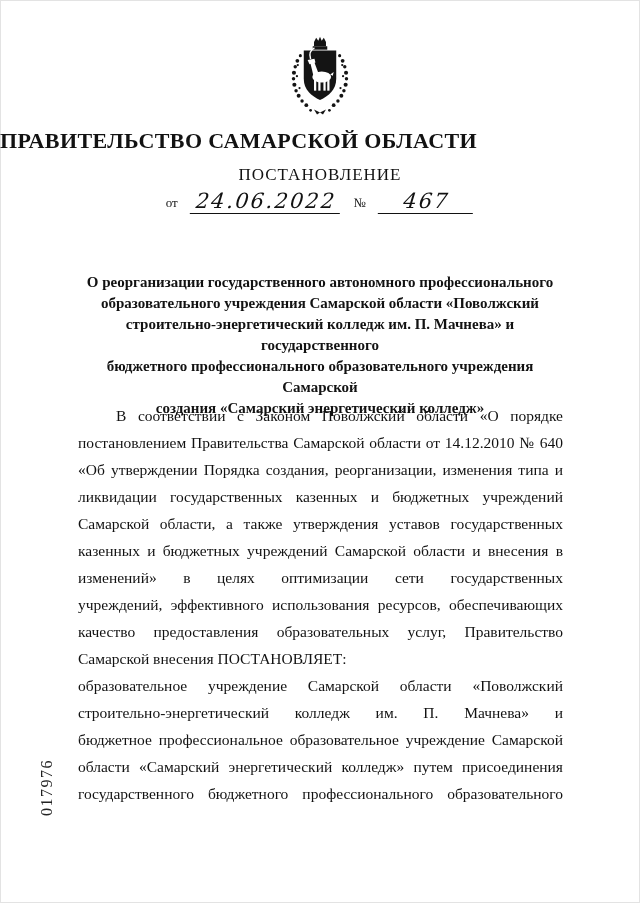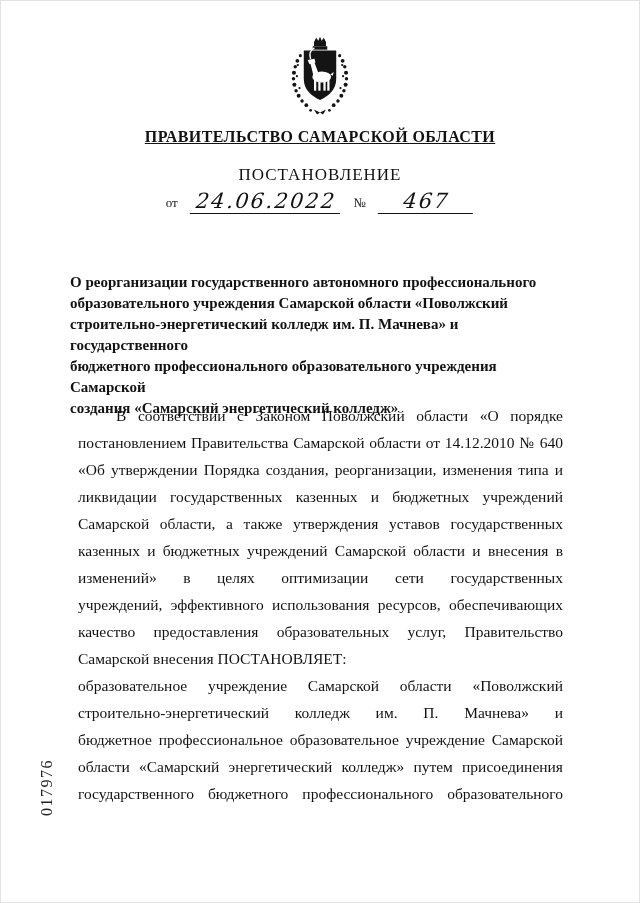--- a/index.html
+++ b/index.html
@@ -4,41 +4,41 @@
 <style>
   html,body { margin:0; padding:0; background:#fff; }
   .page {
     position:relative; width:640px; height:903px; background:#ffffff;
     font-family:"Liberation Serif", serif; color:#121212; overflow:hidden;
     box-shadow: inset 0 0 0 1px #e3e3e3;
   }
   .emblem { position:absolute; top:36px; left:50%; transform:translateX(-50%); }
   .org-title {
     position:absolute; top:128px; left:0; width:100%; margin:0;
-    text-align:center; font-size:16px; font-weight:700; letter-spacing:0.4px;text-decoration:underline;
+    text-align:left; font-size:22px; font-weight:700; letter-spacing:0.4px;
   }
   .doc-type {
     position:absolute; top:165px; left:0; width:100%;
     text-align:center; font-size:17px; font-weight:400; letter-spacing:1px;
   }
   .dateline {
     position:absolute; top:190px; left:0; width:100%;
     display:flex; justify-content:center; align-items:flex-end; gap:13px;
   }
   .dl-prefix { font-size:13px; padding-bottom:3px; }
   .hw {
     display:inline-block; font-family:"DejaVu Serif", serif; font-style:italic;
     font-size:21px; letter-spacing:2px; text-align:center;
     border-bottom:1.5px solid #121212; transform:skewX(-6deg); line-height:1.1;
   }
   .hw-date { min-width:150px; }
   .hw-num  { min-width:95px; }
   .subject {
     position:absolute; top:272px; left:70px; width:500px;
-    font-weight:700; font-size:15px; line-height:21px;
+    text-align:center; font-weight:700; font-size:15px; line-height:21px;
   }
   .body-text { position:absolute; top:402px; left:78px; width:485px; font-size:15.5px; }
   .line { height:27px; line-height:27px; text-align:justify; text-align-last:justify; overflow:hidden; }
   .line.ind  { padding-left:38px; }
   .line.last { text-align-last:left; }
   .stamp {
     position:absolute; left:38px; top:816px; transform:rotate(-90deg);
     transform-origin:0 0; font-size:16px; letter-spacing:1.5px; color:#222;
   }
 </style>

